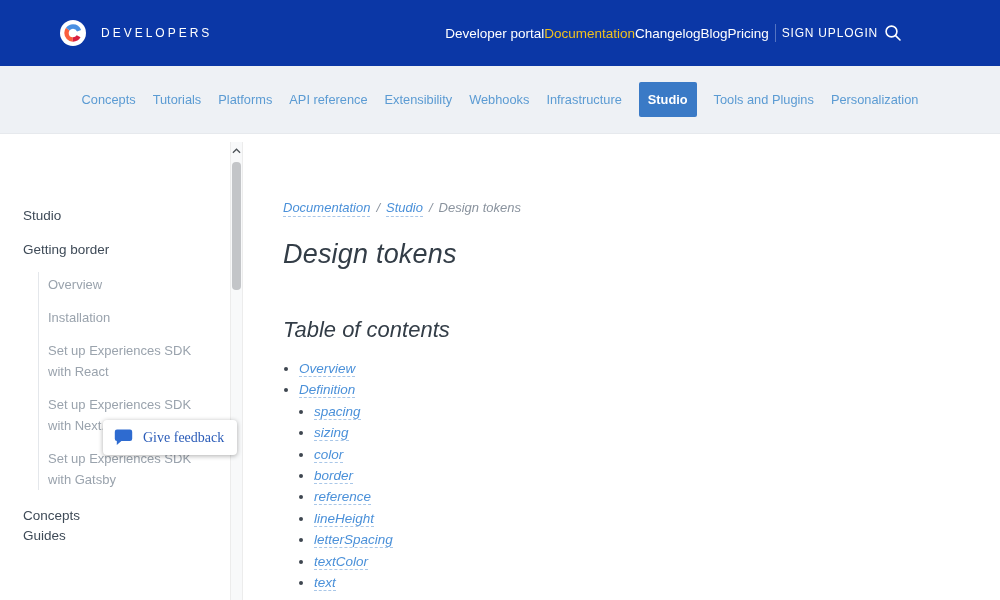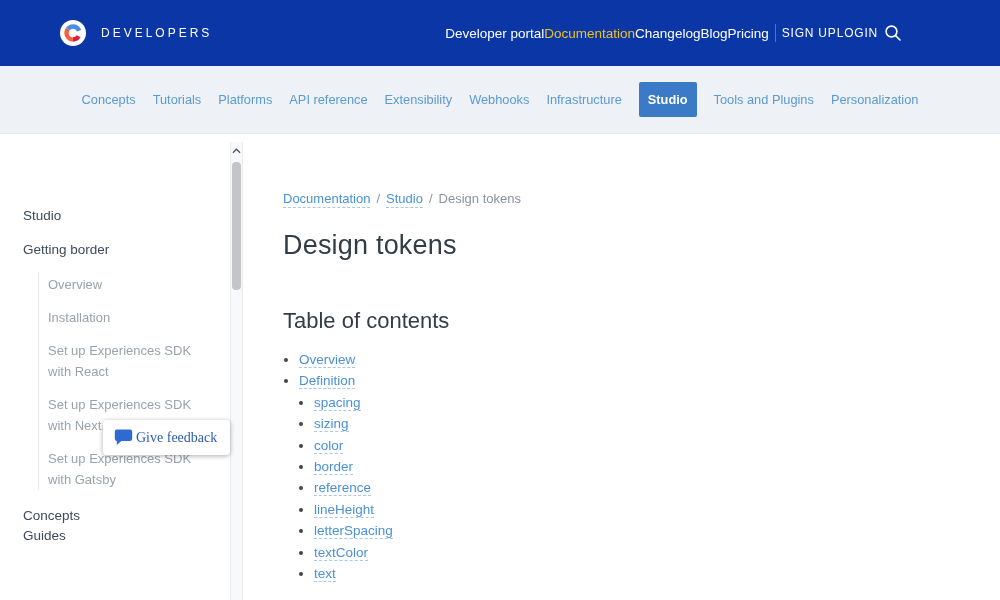--- a/index.html
+++ b/index.html
@@ -38,33 +38,33 @@
   .side-sub{line-height:21px;margin-bottom:12px;max-width:152px;cursor:pointer;}
 
   
   .scrollbar{position:absolute;left:230px;top:8px;width:13px;height:471px;background:#f8f9fa;border-left:1px solid #ececec;border-right:1px solid #ececec;}
   .scroll-arrow{position:absolute;left:0;width:100%;height:14px;display:flex;align-items:center;justify-content:center;cursor:pointer;}
   .scroll-arrow.up{top:2px;}
   .scroll-arrow.down{bottom:2px;}
   .scroll-thumb{position:absolute;left:1px;top:20px;width:9px;height:128px;background:#c3c5c8;border-radius:4px;cursor:pointer;}
 
   
-  .main{position:absolute;left:283px;top:0;width:600px;}
+  .main{position:absolute;left:283px;top:9px;width:600px;font-style:italic;}
   .breadcrumb{margin-top:57px;font-size:13px;color:var(--crumb-gray);}
   .crumb-link{color:var(--link-blue);border-bottom:1px dashed #a9c7e8;padding-bottom:1px;cursor:pointer;}
   .crumb-sep{margin:0 6px;}
   .page-title{margin-top:23px;font-size:27px;line-height:32px;color:var(--text-dark);font-weight:400;letter-spacing:0.2px;}
   .toc-heading{margin-top:48px;font-size:22px;line-height:24px;color:var(--text-dark);font-weight:400;}
   ul.toc{list-style:disc;margin:16px 0 0 0;padding-left:16px;color:#3e4650;}
   ul.toc ul{list-style:disc;margin:0;padding-left:15px;}
   ul.toc li{font-size:13.5px;line-height:21.4px;}
   .toc-link{color:var(--link-blue);border-bottom:1px dashed #a9c7e8;cursor:pointer;}
 
   
-  .feedback-btn{position:absolute;left:103px;top:420px;display:flex;align-items:center;gap:3px;background:#fff;border:none;border-radius:4px;box-shadow:0 1px 5px rgba(0,0,0,0.32);padding:9px 13px 9px 11px;font-family:"Liberation Serif",serif;font-size:14px;color:var(--feedback-blue);cursor:pointer;}
+  .feedback-btn{position:absolute;left:103px;top:420px;display:flex;align-items:center;gap:10px;background:#fff;border:none;border-radius:4px;box-shadow:0 1px 5px rgba(0,0,0,0.32);padding:9px 13px 9px 11px;font-family:"Liberation Serif",serif;font-size:14px;color:var(--feedback-blue);cursor:pointer;}
 </style>
 </head>
 <body>
 
 <div class="page">
 
   <div class="topbar">
     <div class="brand">
       <span style="display:flex;">
         <svg width="26" height="26" viewBox="0 0 26 26">

